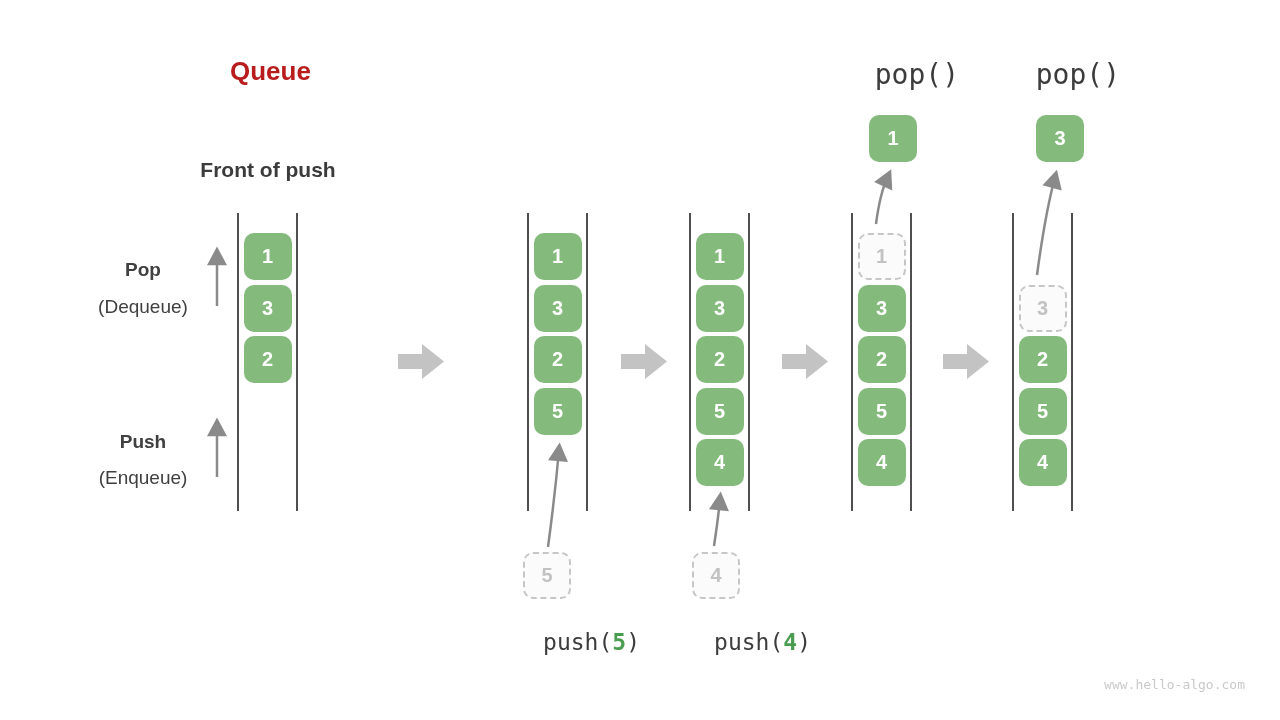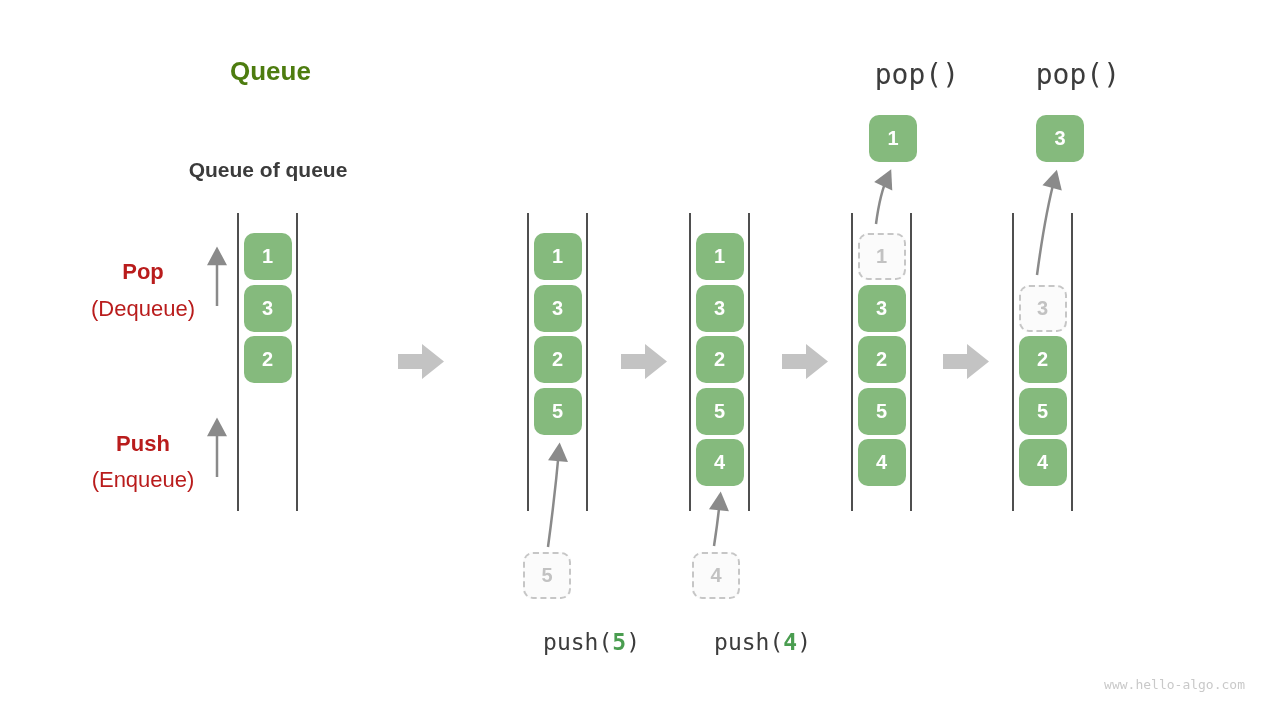--- a/index.html
+++ b/index.html
@@ -1,22 +1,22 @@
 <!DOCTYPE html>
 <html><head>
 <meta charset="utf-8">
 <style>
   html,body{margin:0;padding:0;background:#fff;}
   #canvas{
     position:relative;width:1280px;height:720px;background:#ffffff;
     font-family:"Liberation Sans","DejaVu Sans",sans-serif;overflow:hidden;
   }
   .abs{position:absolute;}
-  .title{font-size:26px;font-weight:bold;color:#4d7c0f;}
-  .side-label{width:160px;text-align:center;font-size:22px;color:#b91c1c;}
+  .title{font-size:26px;font-weight:bold;color:#b91c1c;}
+  .side-label{width:160px;text-align:center;font-size:19px;color:#404040;}
   .side-label.bold{font-weight:bold;}
   .flow-label{width:200px;text-align:center;font-size:21px;font-weight:bold;color:#3b3b3b;}
   .mono{font-family:"DejaVu Sans Mono","Liberation Mono",monospace;}
   .op-label{width:120px;text-align:right;font-size:28px;color:#3c3c3c;}
   .push-label{width:160px;text-align:center;font-size:23px;color:#3c3c3c;}
   .push-label .val{color:#4a9d50;font-weight:bold;}
   .queue-col{
     position:absolute;top:213px;width:61px;height:298px;box-sizing:border-box;
     border-left:2px solid #4f4f4f;border-right:2px solid #4f4f4f;
   }
@@ -37,21 +37,21 @@
   svg.overlay{position:absolute;left:0;top:0;pointer-events:none;}
   svg.block-arrow{position:absolute;}
 </style>
 </head>
 <body>
 
 <div id="canvas">
 
   <div class="abs title" style="left:230px;top:56px;">Queue</div>
 
-  <div class="abs flow-label" style="left:168px;top:158px;">Queue of queue</div>
+  <div class="abs flow-label" style="left:168px;top:158px;">Front of push</div>
 
   <div class="abs side-label bold" style="left:63px;top:259px;">Pop</div>
   <div class="abs side-label bold" style="left:63px;top:431px;">Push</div>
   <div class="abs side-label" style="left:63px;top:296px;">(Dequeue)</div>
   <div class="abs side-label" style="left:63px;top:467px;">(Enqueue)</div>
 
   <div class="queue-col" style="left:237px;">
       <div class="cell solid" style="top: 20px;">1</div>
       <div class="cell solid" style="top: 72px;">3</div>
       <div class="cell solid" style="top: 123px;">2</div>

